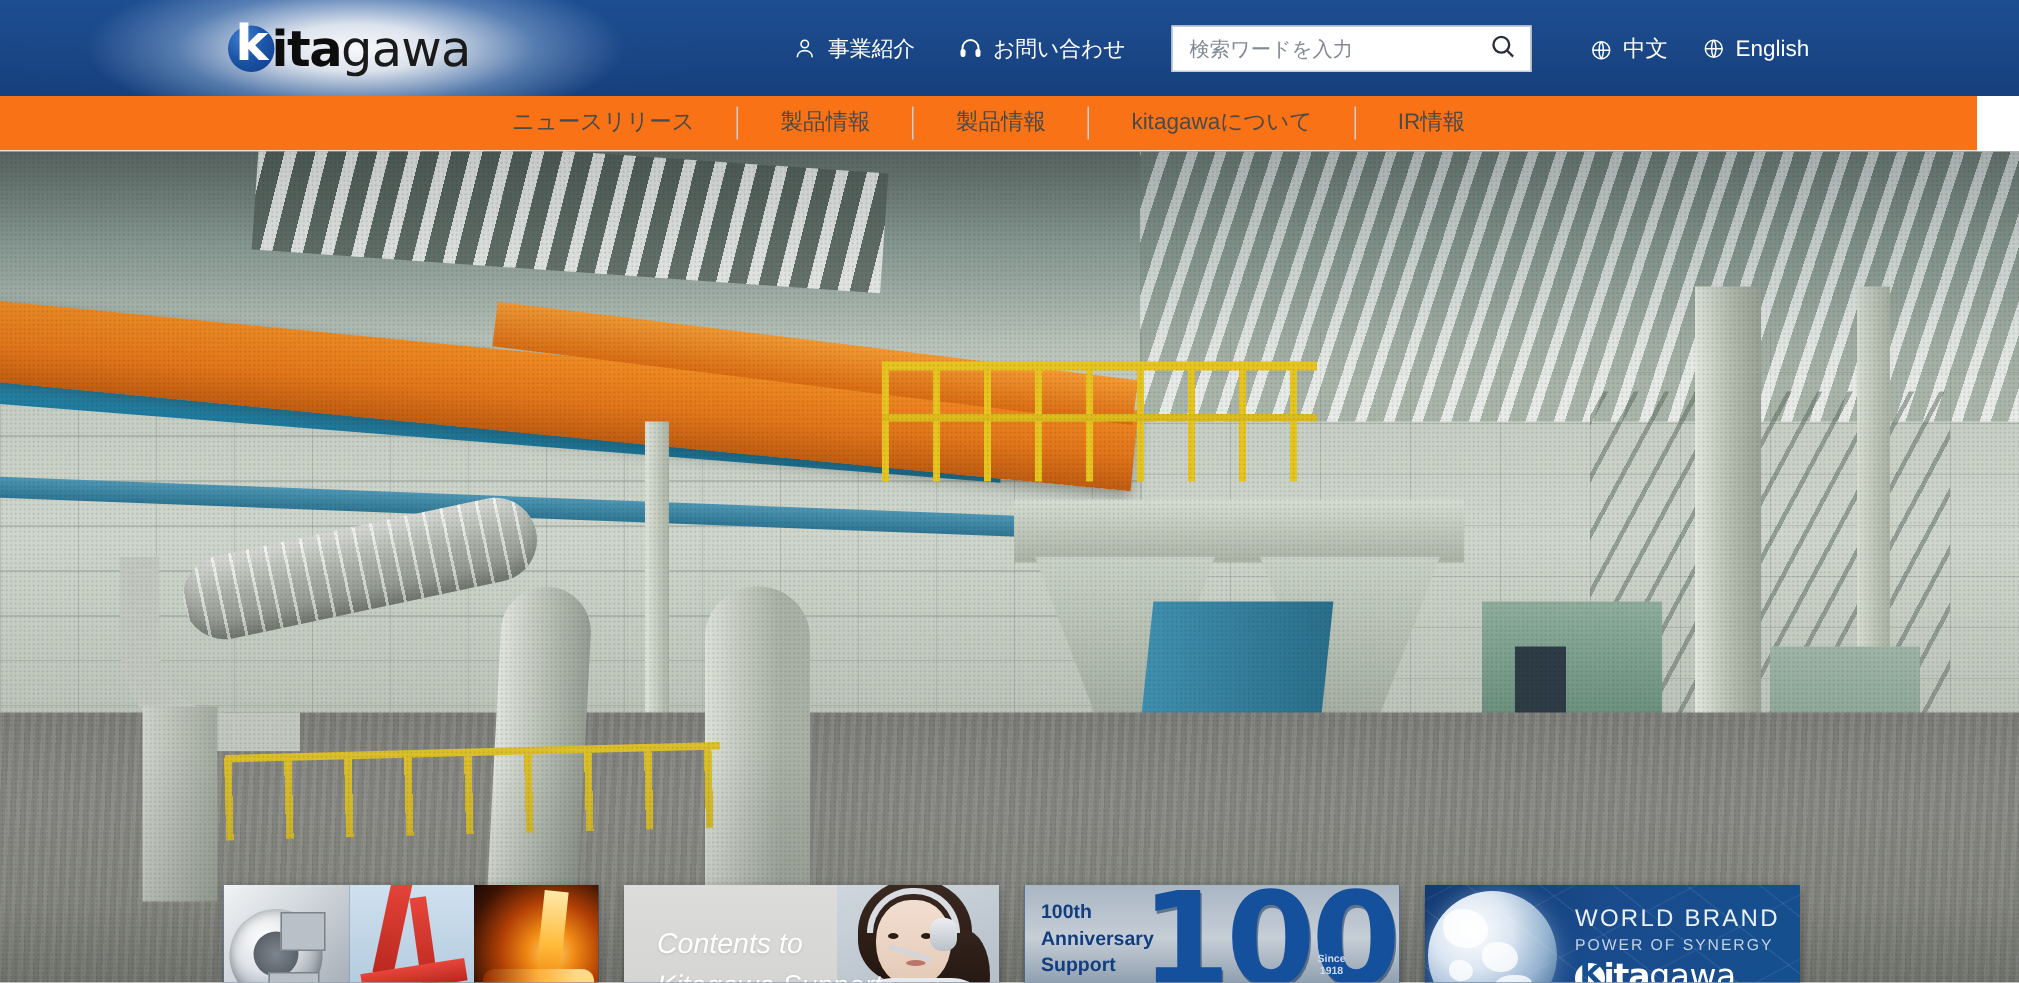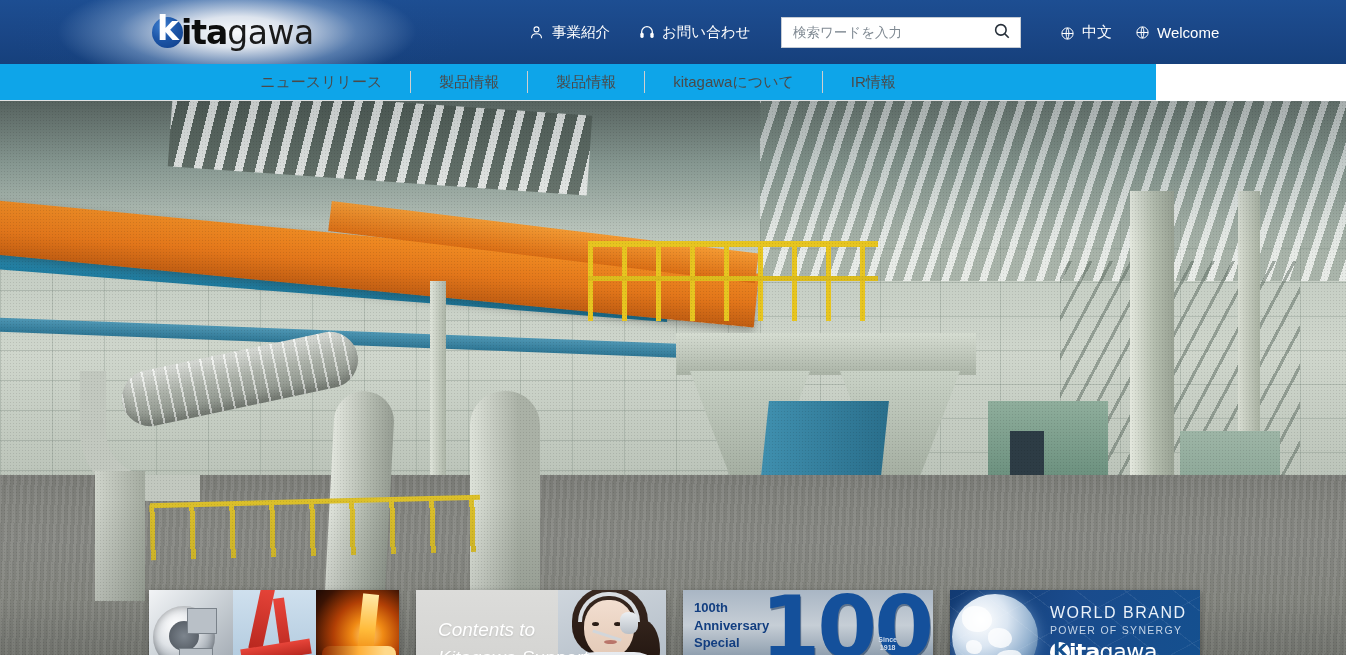--- a/index.html
+++ b/index.html
@@ -86,22 +86,22 @@
     display: flex; align-items: center; gap: 22px;
   }
   .lang {
     display: flex; align-items: flex-end; gap: 6px;
     color: #ffffff; font-size: 15px; text-decoration: none; cursor: pointer;
   }
 
   
   .nav {
     position: relative;
-    width: 1156px; height: 37px;
-    background: #0ea5e9;
+    width: 1318px; height: 37px;
+    background: #f97316;
     border-bottom: 1px solid #e2e2e2;
     display: flex; align-items: center; justify-content: center;
   }
   .nav-inner { display: flex; align-items: center; }
   .nav-item {
     font-size: 15px; color: #4a4a4a; text-decoration: none;
     padding: 0 28px; line-height: 36px; cursor: pointer; white-space: nowrap;
   }
   .nav-sep { width: 1px; height: 22px; background: #cfcfcf; }
 
@@ -483,21 +483,21 @@
       </span>
       <span>中文</span>
     </a>
     <a class="lang">
       <span class="hicon">
         <svg width="15" height="15" viewBox="0 0 24 24" fill="none" stroke="#ffffff" stroke-width="1.6">
           <circle cx="12" cy="12" r="9"></circle>
             <path d="M3 12h18M12 3c3 3.5 3 14 0 18M12 3c-3 3.5-3 14 0 18"></path>
         </svg>
       </span>
-      <span>Welcome</span>
+      <span>English</span>
     </a>
   </div>
 </div>
 
 <nav class="nav">
   <div class="nav-inner">
     <a class="nav-item">ニュースリリース</a>
     <span class="nav-sep"></span>
     <a class="nav-item">製品情報</a>
     <span class="nav-sep"></span>
@@ -598,21 +598,21 @@
 
     </a>
 
     <a class="card">
       <div class="card-thumb">
         <div class="t3">
           <div class="t3-hundred">100</div>
           <div class="t3-text">
             <div>100th</div>
             <div>Anniversary</div>
-            <div>Special</div>
+            <div>Support</div>
             <div>Contents</div>
           </div>
           <div class="t3-since">
             <div>Since</div>
             <div>1918</div>
           </div>
         </div>
       </div>
 
     </a>

